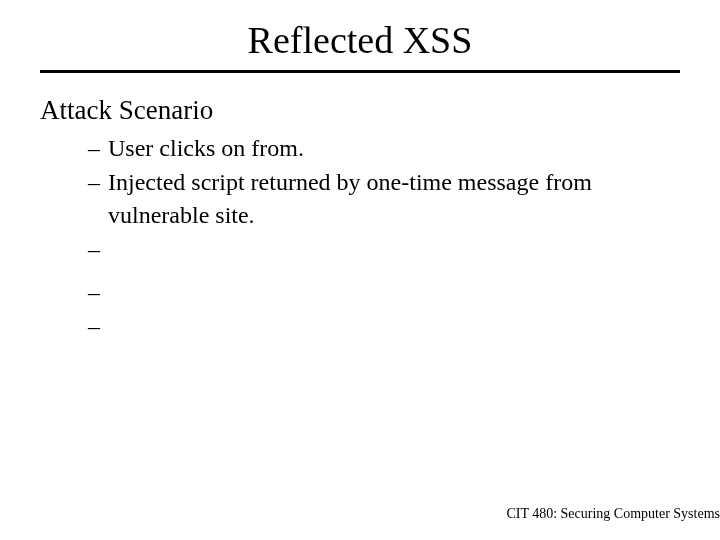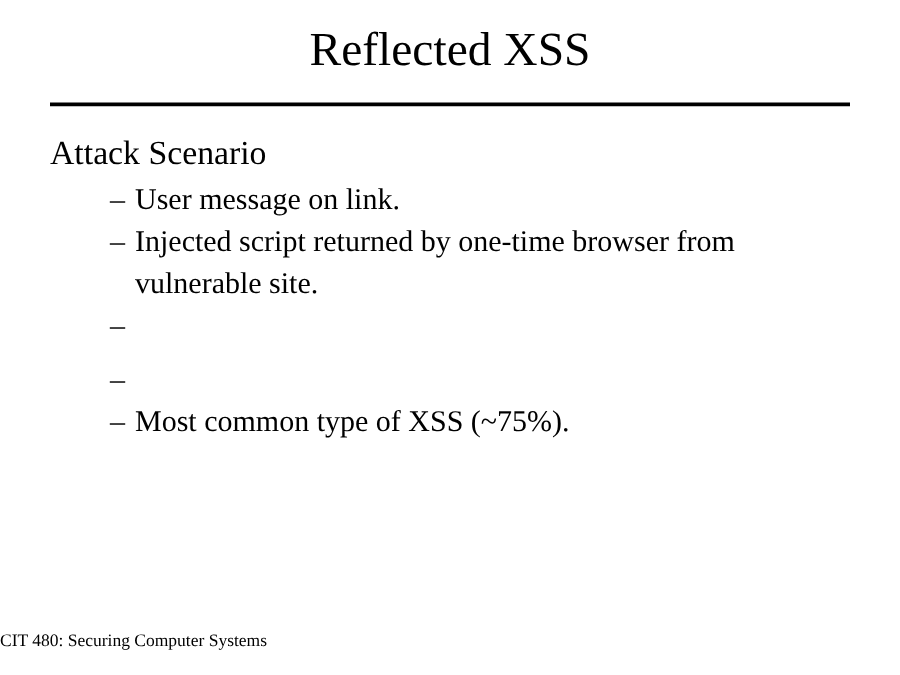--- a/index.html
+++ b/index.html
@@ -9,21 +9,21 @@
       background: #fff;
       font-family: 'Times New Roman', Times, serif;
       color: #000;
       position: relative;
     }
     .slide { padding: 18px 40px 0 40px; }
     .title {
       font-size: 38px;
       text-align: center;
       font-weight: normal;
-      margin-bottom: 20px;
+      margin-bottom: 8px;
     }
     .rule {
       border: none;
       border-top: 3px solid #000;
       margin: 0 0 14px 0;
     }
     .section-heading {
       font-size: 27px;
       font-weight: normal;
       margin: 22px 0 6px 0;
@@ -33,50 +33,49 @@
       font-size: 24px;
       line-height: 1.35;
       margin: 2px 0;
       display: flex;
     }
     .dash { margin-right: 8px; }
     .footer {
       position: absolute;
       bottom: 18px;
       width: 100%;
-      text-align: left;
+      text-align: right;
       font-size: 14px;
     }
   </style>
 </head>
 <body>
 
 <div class="slide">
   <h1 class="title">Reflected XSS</h1>
   <hr class="rule">
 
   <div class="section-heading">Attack Scenario</div>
   <div class="bullets">
     <div class="bullet">
         <span class="dash">–</span>
-        <span>User message on link.</span>
+        <span>User clicks on from.</span>
       </div>
     <div class="bullet">
         <span class="dash">–</span>
-        <span>Injected script returned by one-time browser from vulnerable site.</span>
+        <span>Injected script returned by one-time message from vulnerable site.</span>
       </div>
     <div class="bullet">
         <span class="dash">–</span>
       </div>
   </div>
 
   <div class="bullets">
     <div class="bullet">
         <span class="dash">–</span>
       </div>
     <div class="bullet">
         <span class="dash">–</span>
-        <span>Most common type of XSS (~75%).</span>
       </div>
   </div>
 </div>
 
 <div class="footer">CIT 480: Securing Computer Systems</div>
 
 </body></html>

